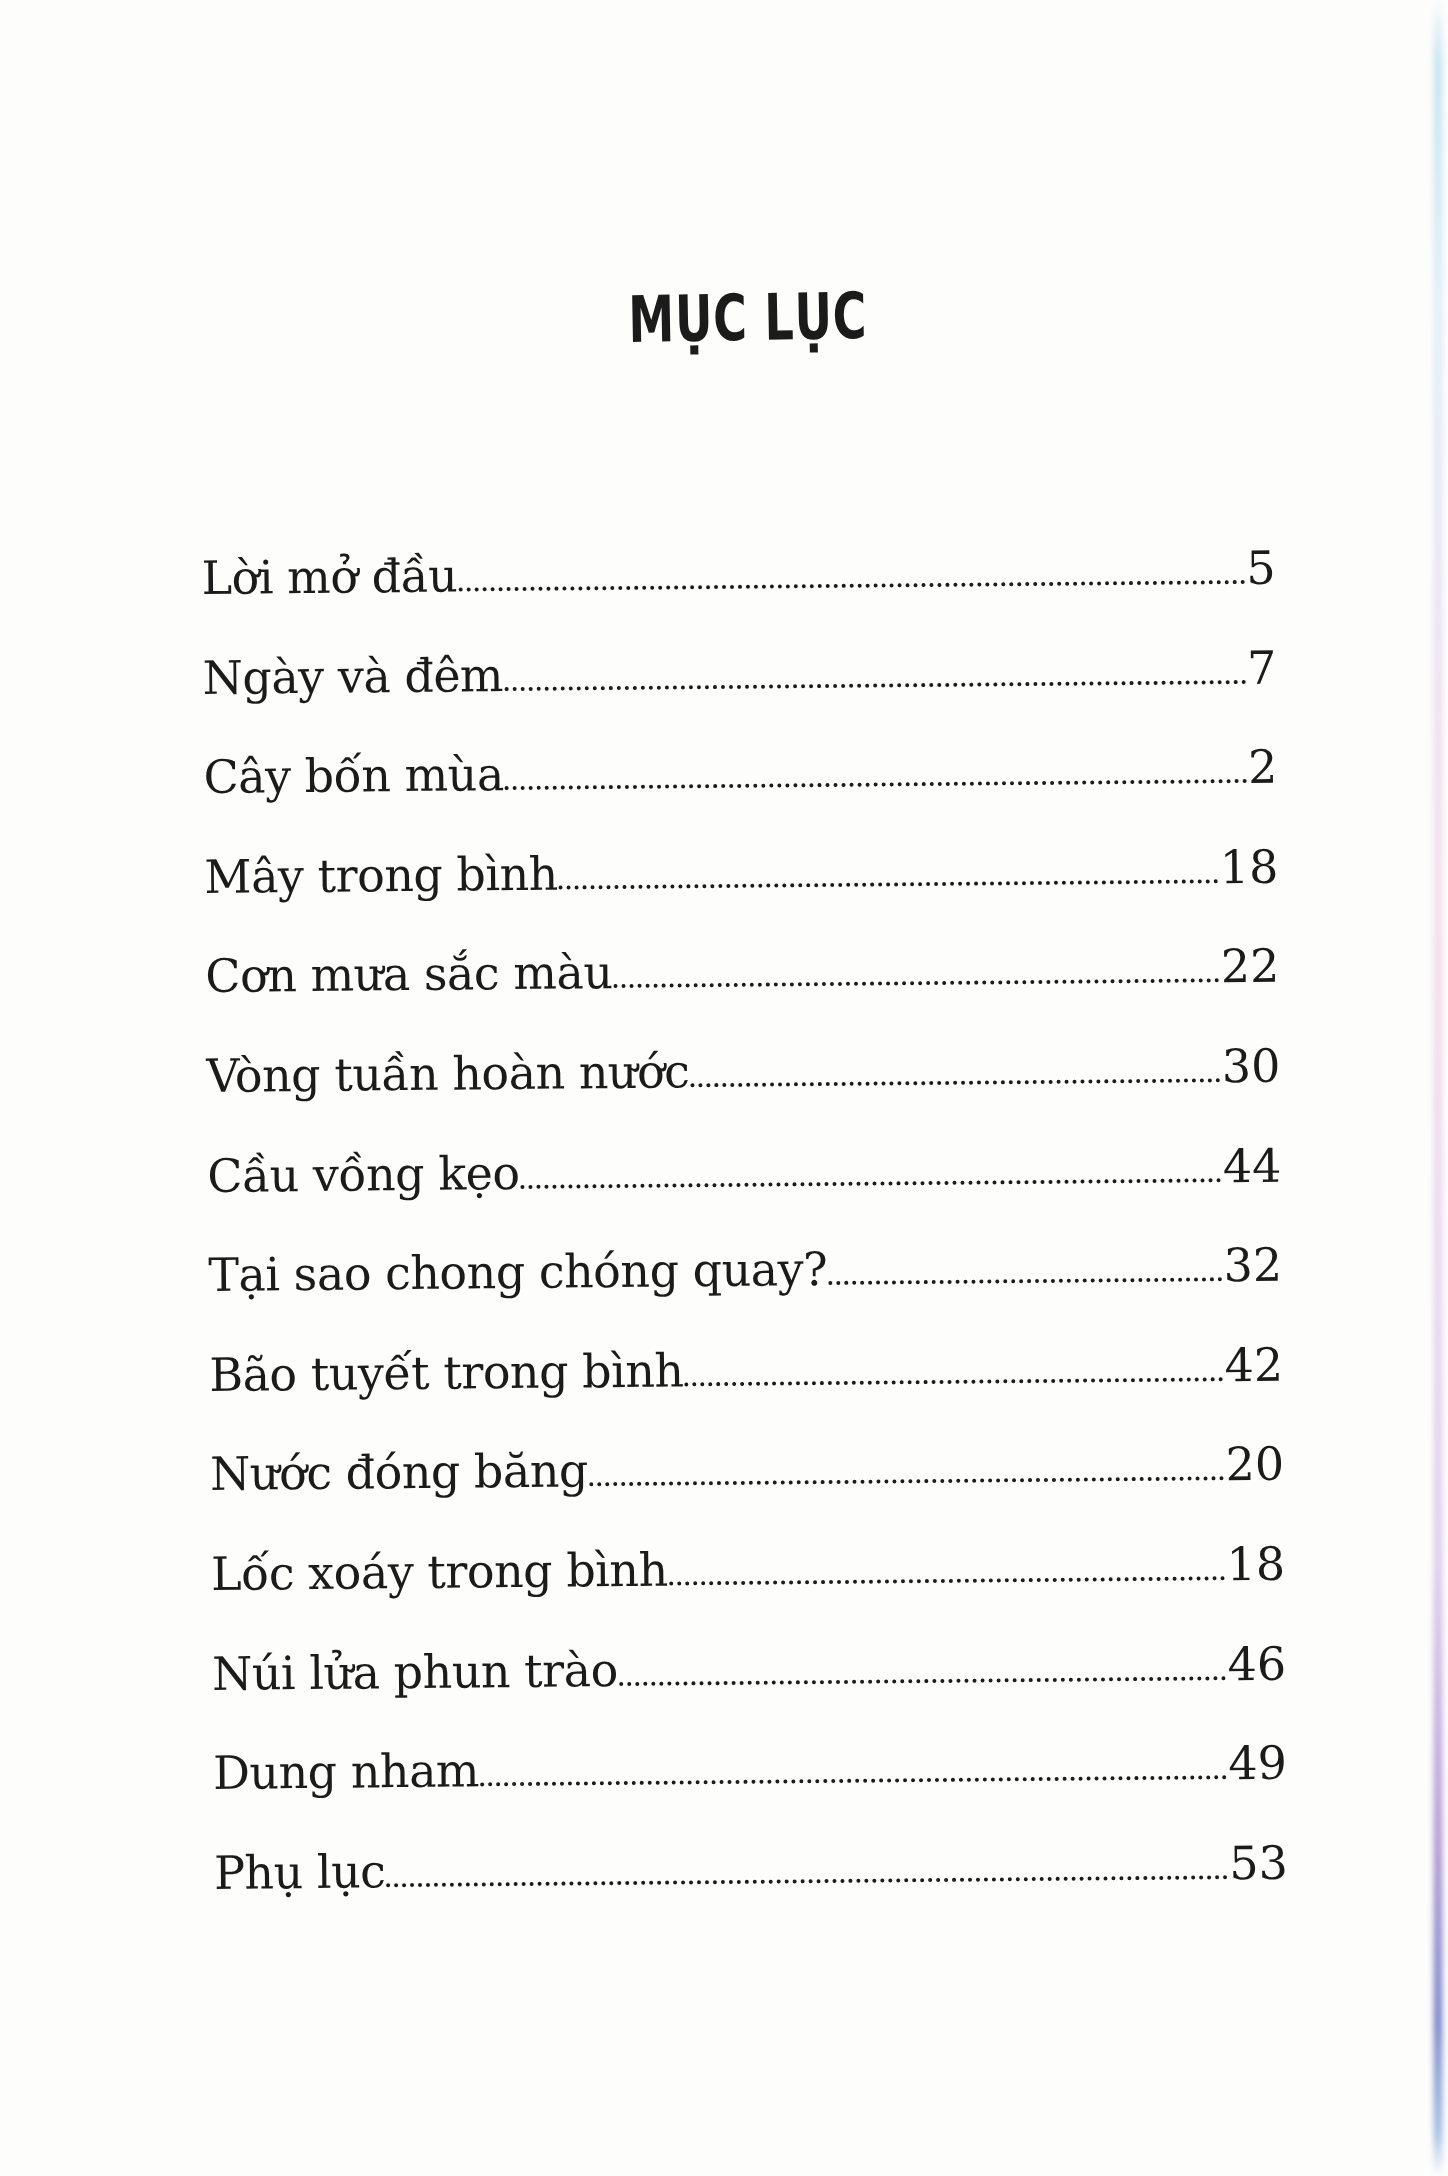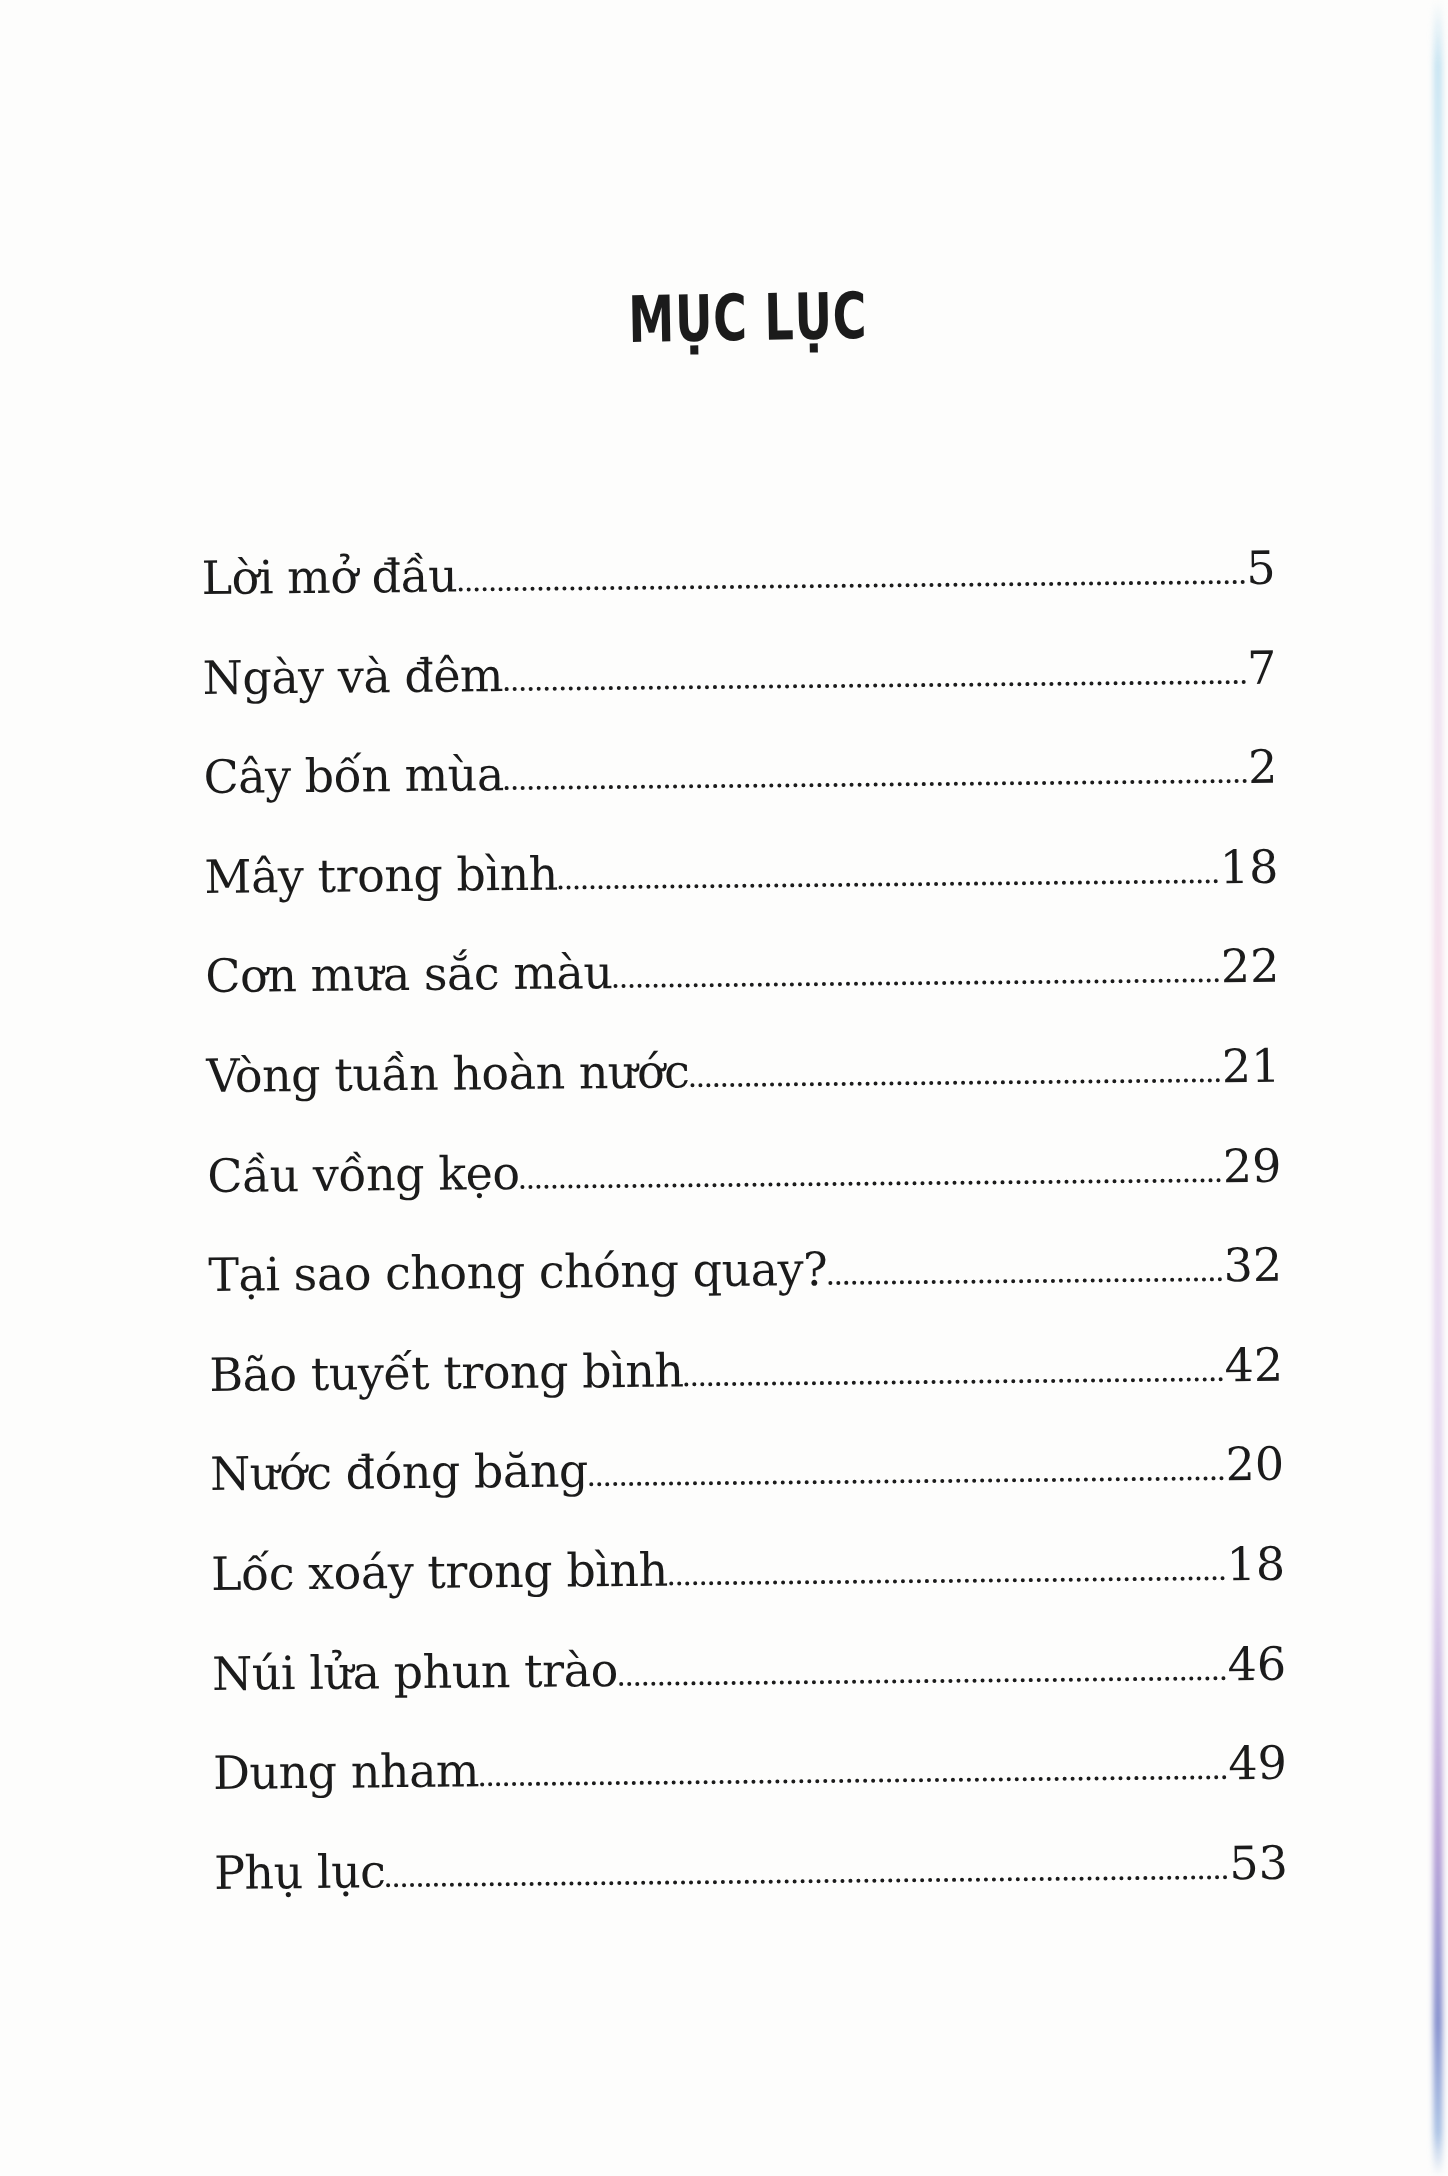--- a/index.html
+++ b/index.html
@@ -109,26 +109,26 @@
         <span class="toc-page">18</span>
       </div>
       <div class="toc-row">
         <span class="toc-label">Cơn mưa sắc màu</span>
         <span class="toc-leader"></span>
         <span class="toc-page">22</span>
       </div>
       <div class="toc-row">
         <span class="toc-label">Vòng tuần hoàn nước</span>
         <span class="toc-leader"></span>
-        <span class="toc-page">21</span>
+        <span class="toc-page">30</span>
       </div>
       <div class="toc-row">
         <span class="toc-label">Cầu vồng kẹo</span>
         <span class="toc-leader"></span>
-        <span class="toc-page">29</span>
+        <span class="toc-page">44</span>
       </div>
       <div class="toc-row">
         <span class="toc-label">Tại sao chong chóng quay?</span>
         <span class="toc-leader"></span>
         <span class="toc-page">32</span>
       </div>
       <div class="toc-row">
         <span class="toc-label">Bão tuyết trong bình</span>
         <span class="toc-leader"></span>
         <span class="toc-page">42</span>

